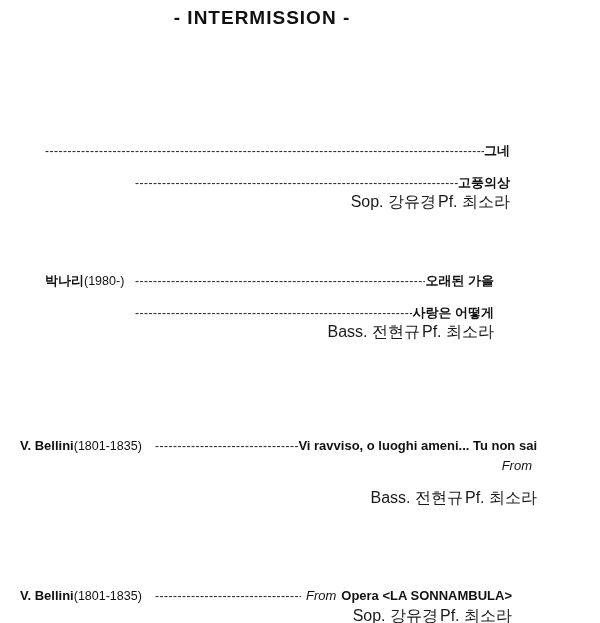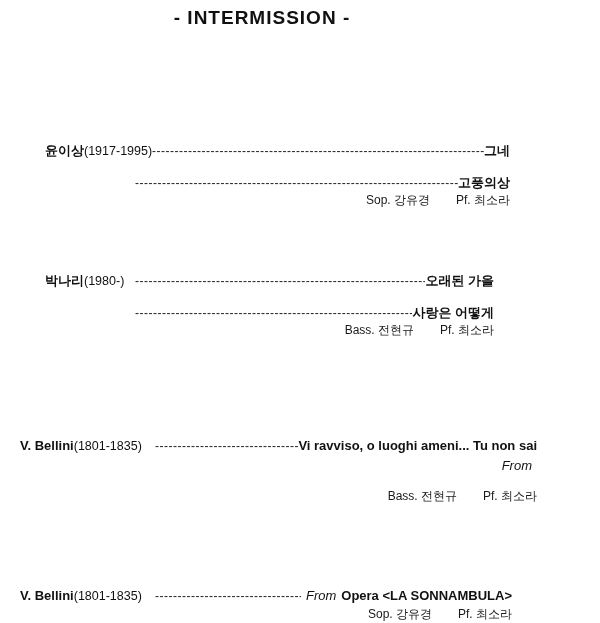--- a/index.html
+++ b/index.html
@@ -41,32 +41,31 @@
   .lead::after {
     content:"----------------------------------------------------------------------------------------------------------------------------------------------------------------------";
   }
   .piece { font-size:13px; font-weight:bold;margin-top:12px; }
   .from { font-style:italic; font-weight:normal; font-size:13px; margin:0 5px; }
   .sub-row { justify-content:flex-end; }
 
   .perf-row {
     display:flex; justify-content:flex-end; align-items:baseline;
     height:20px; margin-top:-2px;
-    font-size:12px; font-weight:normal; color:#1a1a1a;
-    gap:26px; white-space:nowrap;
+    font-size:16px; font-weight:normal; color:#1a1a1a;
+    gap:2px; white-space:nowrap;
   }
 </style>
 </head>
 <body>
 
 <div class="title">- INTERMISSION -</div>
 
 <div class="section sec1 kr">
   <div class="row">
-    <span class="composer-cell"><span>윤이상</span><span class="dates">(1917-1995)</span></span>
     <span class="lead"></span>
     <span class="piece">그네</span>
   </div>
   <div class="row">
     <span class="composer-cell"></span>
     <span class="lead"></span>
     <span class="piece">고풍의상</span>
   </div>
   <div class="perf-row">
     <span>Sop. 강유경</span>

